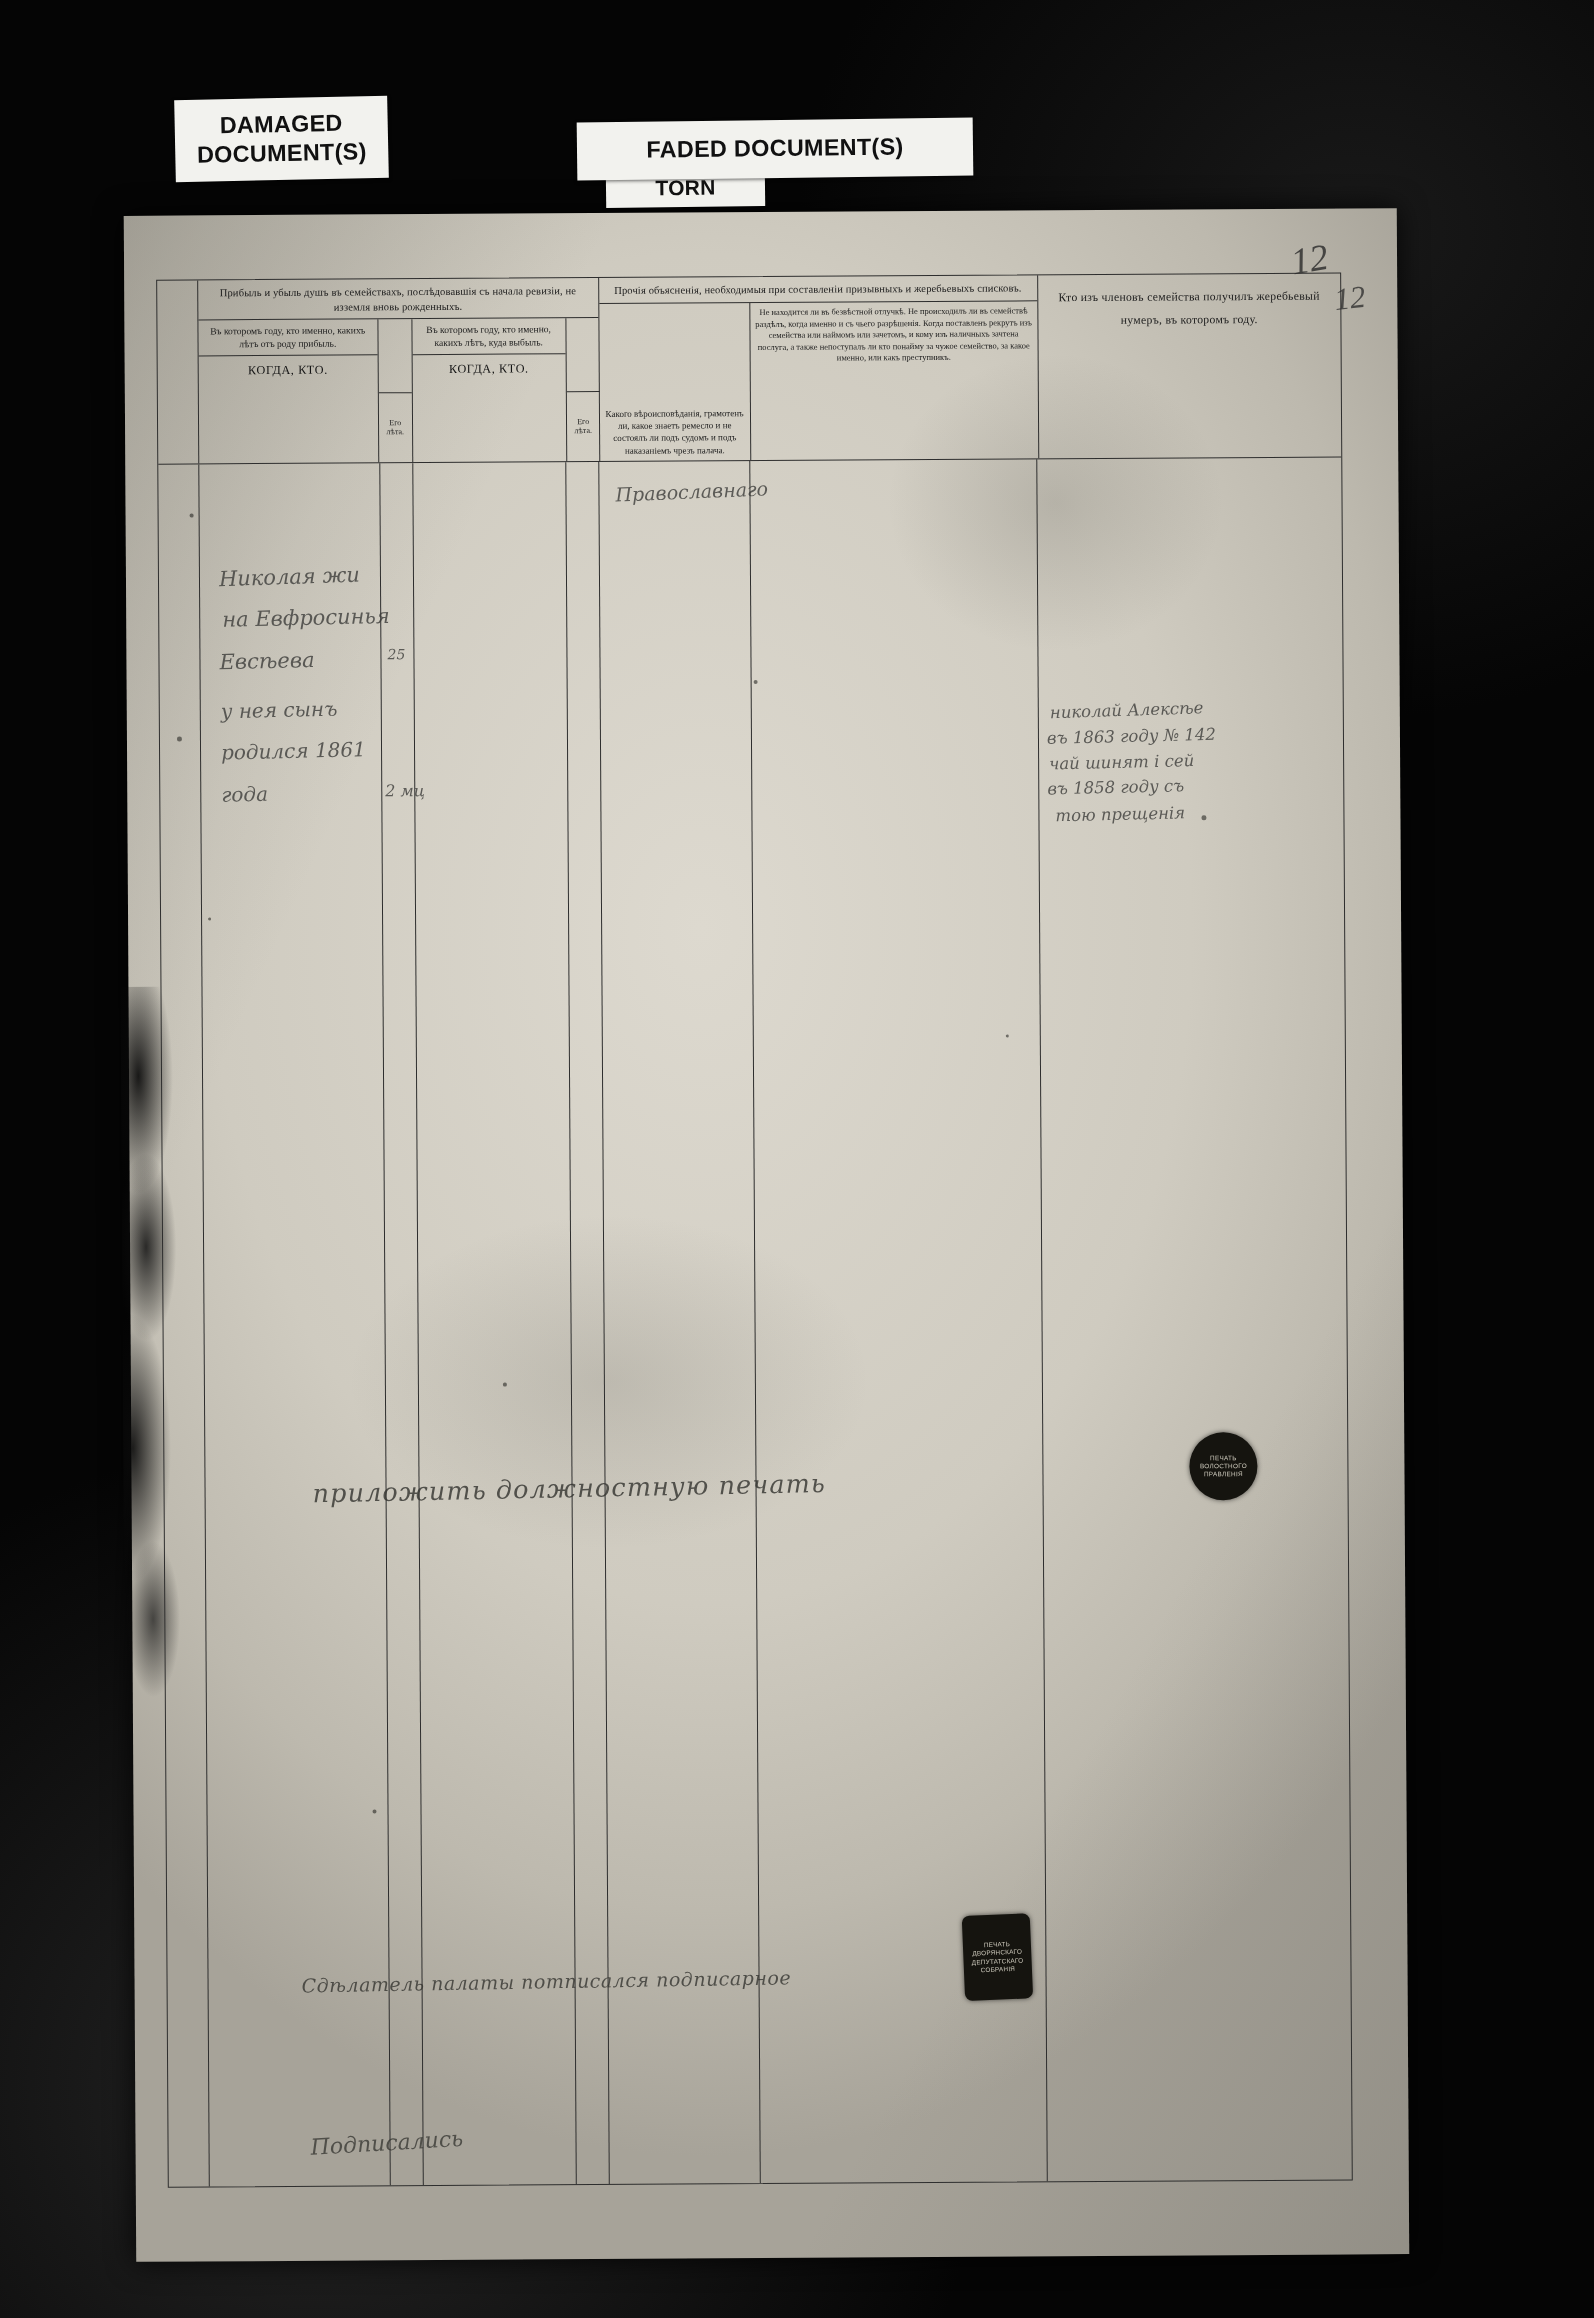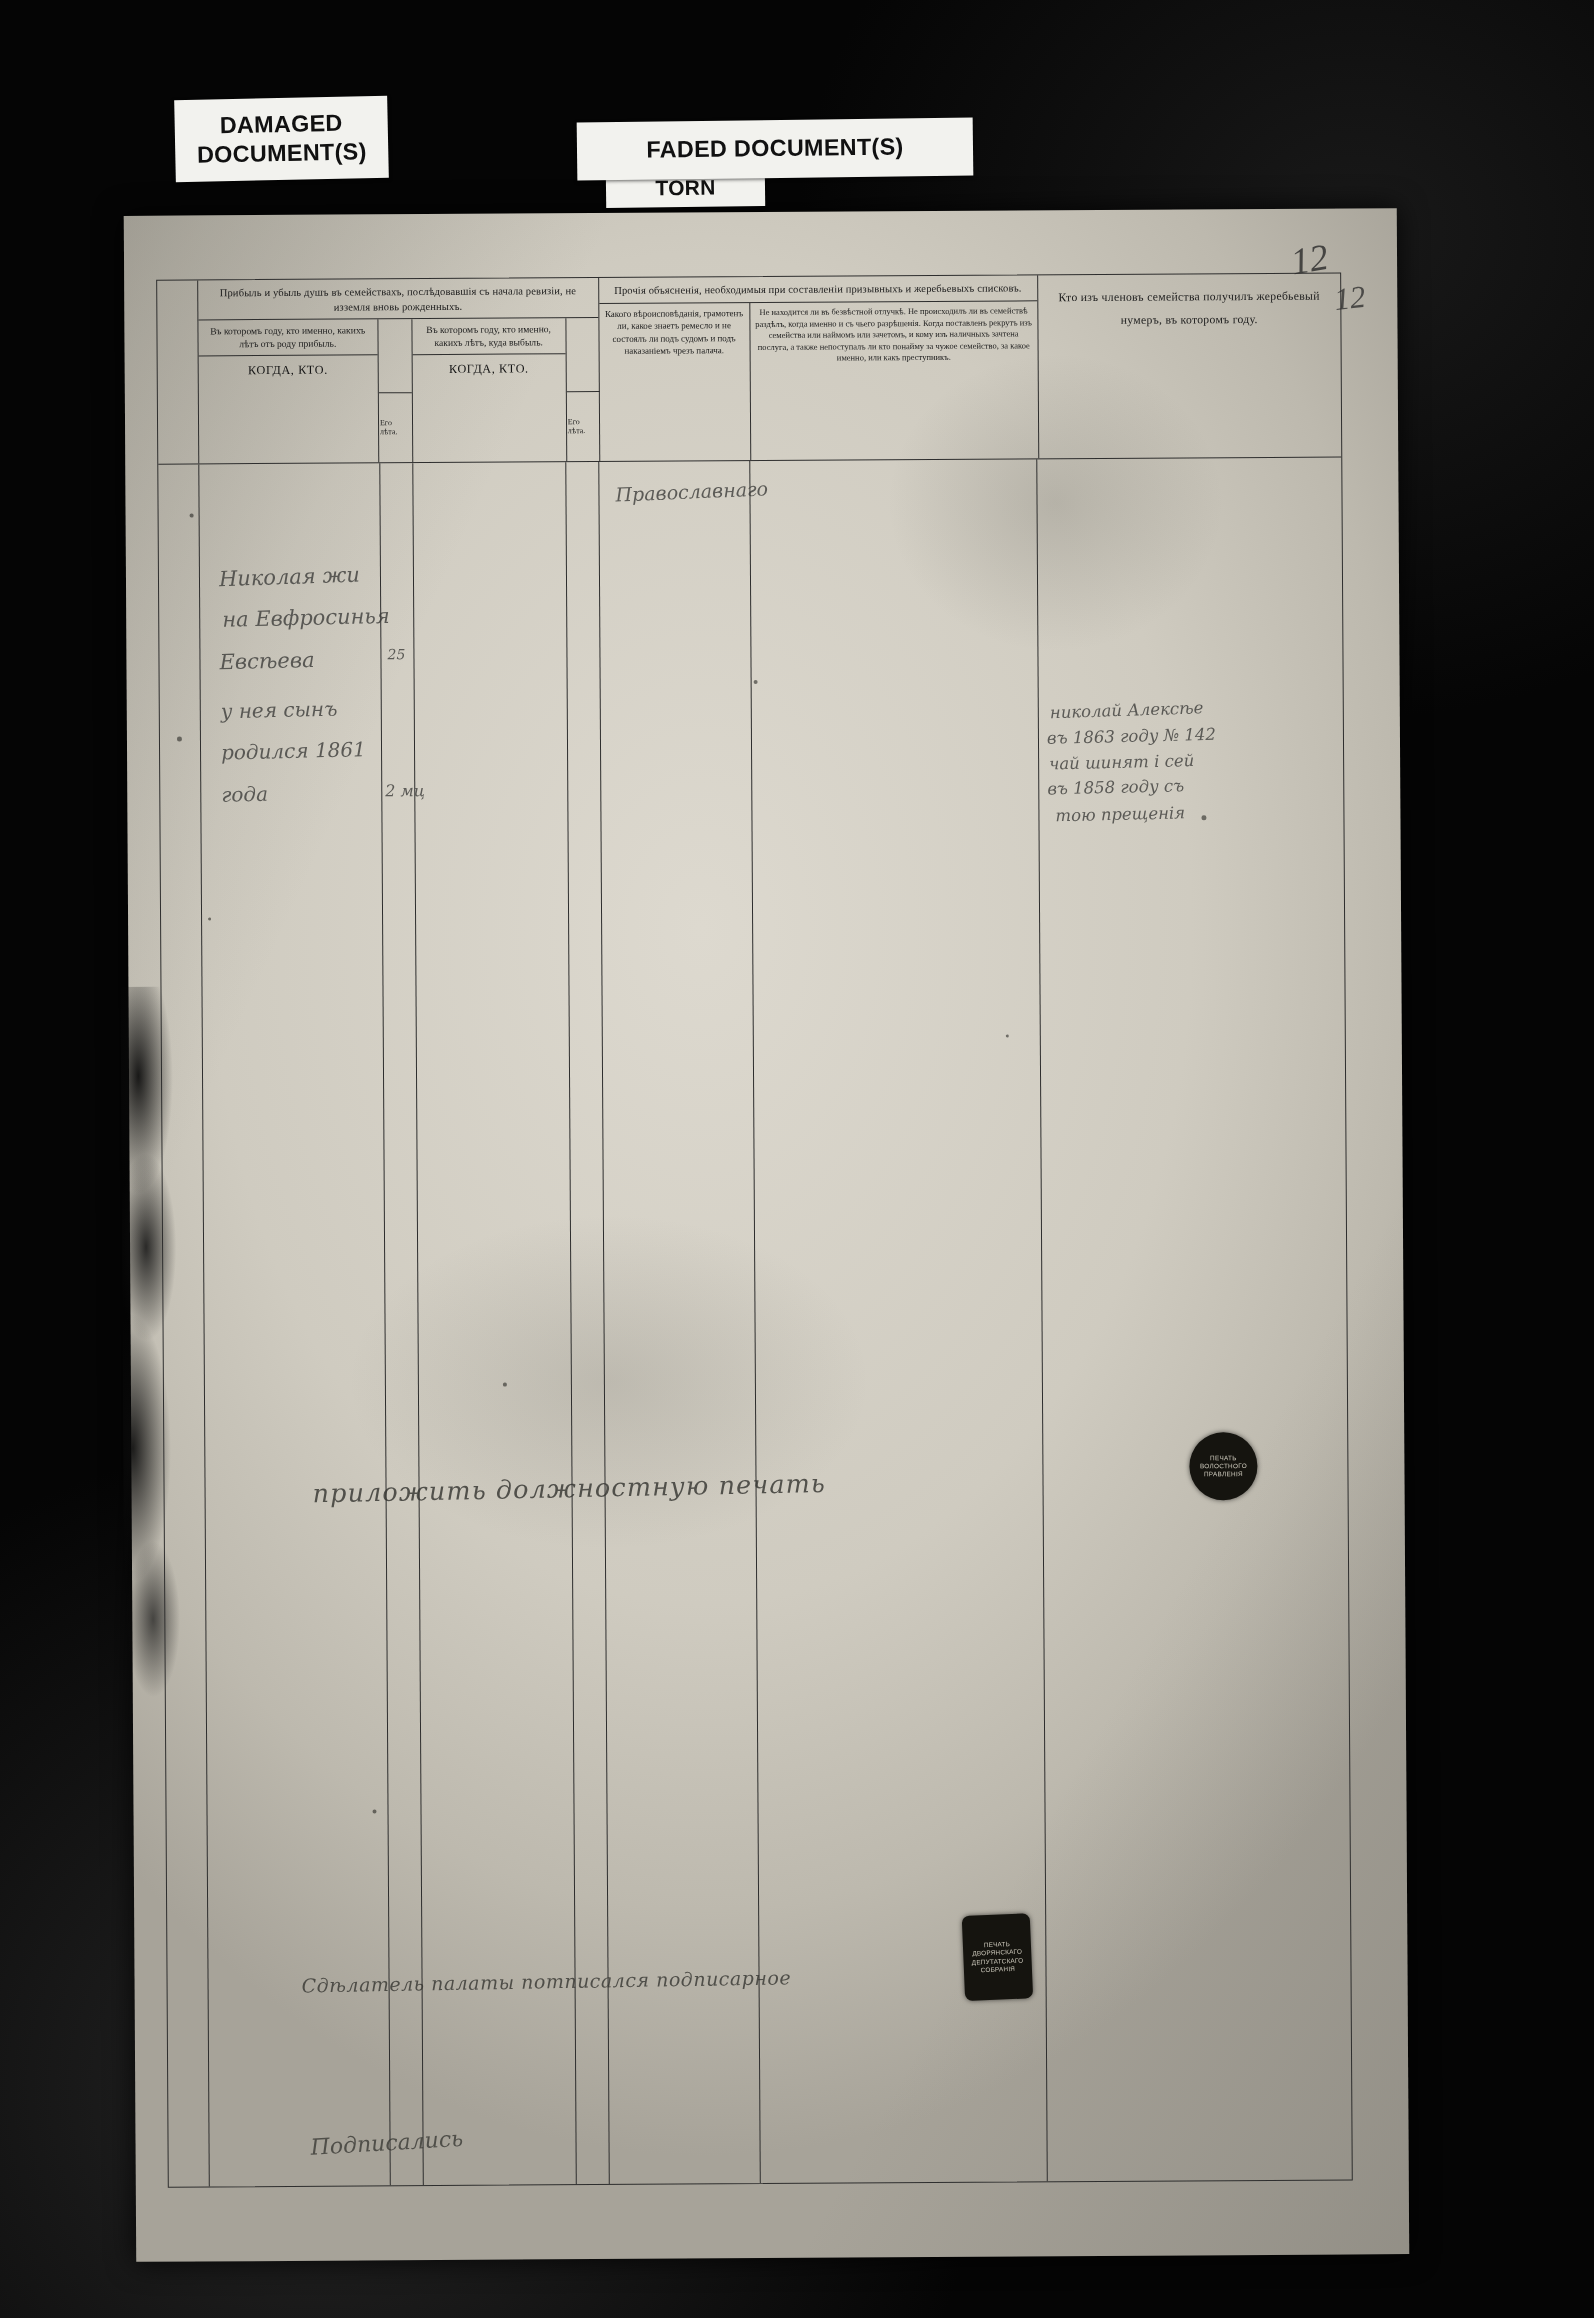--- a/index.html
+++ b/index.html
@@ -195,20 +195,21 @@
   .head-strong {
     font-size: 12.2px;
     letter-spacing: 0.6px;
     text-align: center;
     padding-top: 7.4px;
     color: #141414;
   }
   .vert-label {
     font-size: 8px;
     line-height: 1.2;
+    text-align: center;
     color: #1c1c1c;
     padding: 3.2px 1.1px;
   }
   .hline { border-top: 1.1px solid #2e2e2e; }
 
   .head-wide-2 {
     display: flex;
     flex: 1;
   }
   .sub-cell {
@@ -396,21 +397,21 @@
                 <div class="vert-label hline" style="height:63px;display:flex;align-items:center;justify-content:center;">Его лѣта.</div>
               </div>
             </div>
           </div>
         </div>
       </div>
 
       <div class="col head-grp" style="width: 439px;">
         <div class="head-title">Прочія объясненія, необходимыя при составленіи призывныхъ и жеребьевыхъ списковъ.</div>
         <div class="head-wide-2 hline">
-          <div class="sub-cell" style="width: 151px;">
+          <div class="sub-cell" style="width: 151px; justify-content: flex-end;">
             <div class="head-sub" style="font-size:9px;">Какого вѣроисповѣданія, грамотенъ ли, какое знаетъ ремесло и не состоялъ ли подъ судомъ и подъ наказаніемъ чрезъ палача.</div>
           </div>
           <div class="sub-cell" style="width: 287px;">
             <div class="head-sub" style="font-size:8.5px;">Не находится ли въ безвѣстной отлучкѣ. Не происходилъ ли въ семействѣ раздѣлъ, когда именно и съ чьего разрѣшенія. Когда поставленъ рекрутъ изъ семейства или наймомъ или зачетомъ, и кому изъ наличныхъ зачтена послуга, а также непоступалъ ли кто понайму за чужое семейство, за какое именно, или какъ преступникъ.</div>
           </div>
         </div>
       </div>
 
       <div class="col head-grp" style="width: 305px;">
         <div class="head-title" style="font-size:11.7px;line-height:2.0;padding-top:10.6px;letter-spacing:0.3px;">Кто изъ членовъ семейства получилъ жеребьевый нумеръ, въ которомъ году.</div>

